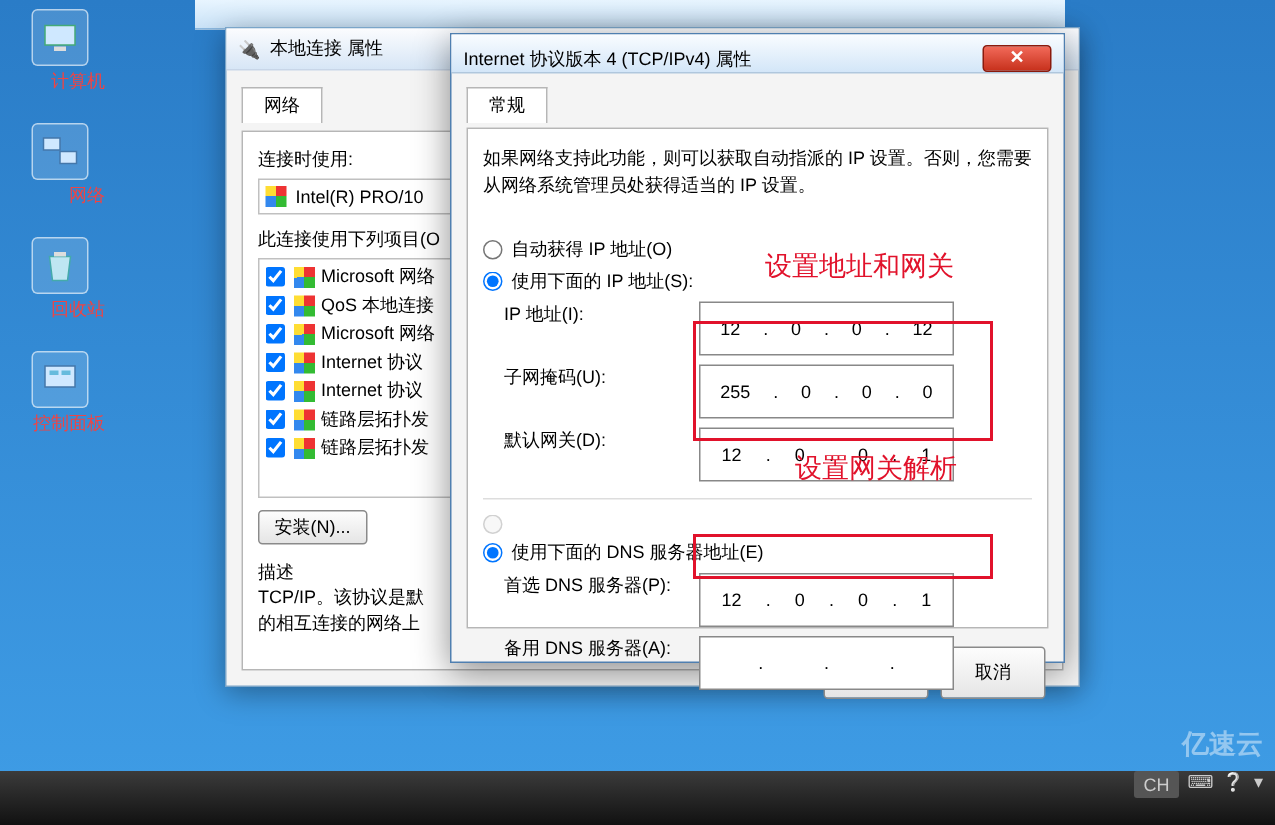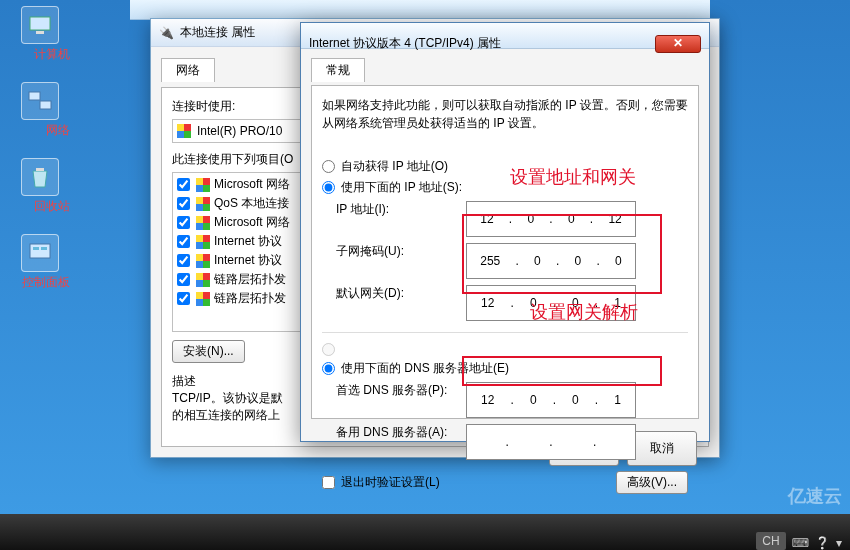--- a/index.html
+++ b/index.html
@@ -1,33 +1,33 @@
 <!DOCTYPE html>
 <html><head>
 <meta charset="utf-8">
 <style>
 *{box-sizing:border-box;margin:0;padding:0;font-family:"Microsoft YaHei","SimSun",Tahoma,sans-serif;font-size:12px}
 body{width:850px;height:550px;background:linear-gradient(180deg,#2a7cc7 0%,#3f9de6 100%);position:relative;overflow:hidden}
 .desk-icon{position:absolute;width:60px;text-align:right;color:#ef4444;cursor:pointer}
 .desk-icon .di{width:38px;height:38px;margin:0 auto 2px;border:1px solid rgba(255,255,255,.6);border-radius:4px;background:rgba(255,255,255,.15);display:flex;align-items:center;justify-content:center}
-.taskbar{position:absolute;bottom:0;left:0;right:0;height:36px;background:linear-gradient(180deg,#3b3b3b,#111);display:flex;align-items:flex-end;padding:0 8px;color:#ccc}
+.taskbar{position:absolute;bottom:0;left:0;right:0;height:36px;background:linear-gradient(180deg,#3b3b3b,#111);display:flex;align-items:flex-start;padding:0 8px;color:#ccc}
 .win1{position:absolute;left:150px;top:18px;width:570px;height:440px;background:#f4f4f4;border:1px solid #7aa5c9;box-shadow:0 4px 18px rgba(0,0,0,.35)}
 .w1-title{height:28px;background:linear-gradient(#fbfcfe,#d7e6f6);display:flex;align-items:center;padding:0 8px;border-bottom:1px solid #c8d6e8}
 .w1-tabarea{padding:10px 10px 6px}
 .tab{display:inline-block;background:#fff;border:1px solid #b6b6b6;border-bottom:none;padding:3px 14px;position:relative;top:1px}
 .w1-body{background:#fff;border:1px solid #b6b6b6;margin:0 10px 10px;padding:10px;height:360px}
 .fieldbox{border:1px solid #c0c0c0;padding:4px;margin-bottom:8px;display:flex;align-items:center;gap:6px}
 .squares{width:14px;height:14px;background:conic-gradient(#e33 0 25%,#3b3 0 50%,#38e 0 75%,#fd3 0)}
 .listbox{border:1px solid #c0c0c0;height:160px;overflow:hidden;padding:2px}
 .li{display:flex;align-items:center;gap:4px;padding:1px 2px;white-space:nowrap}
 .li input{margin-right:2px}
 .btnrow{margin-top:8px}
 .btn{display:inline-block;background:linear-gradient(#fdfdfd,#e5e5e5);border:1px solid #8a8a8a;border-radius:3px;padding:2px 10px;cursor:pointer}
 .win2{position:absolute;left:300px;top:22px;width:410px;height:420px;background:#f4f4f4;border:1px solid #4f7fb0;box-shadow:0 6px 22px rgba(0,0,0,.45)}
-.w2-title{height:26px;background:linear-gradient(#f9fcff,#d3e6f8);display:flex;align-items:flex-start;padding:12px 8px;justify-content:space-between;border-bottom:1px solid #b0c7dd}
+.w2-title{height:26px;background:linear-gradient(#f9fcff,#d3e6f8);display:flex;align-items:flex-end;padding:0 8px;justify-content:space-between;border-bottom:1px solid #b0c7dd}
 .w2-close{width:46px;height:18px;background:linear-gradient(#f26a5a,#c7311c);border:1px solid #8a1a0d;border-radius:3px;text-align:center;color:#fff;font-weight:bold;line-height:15px;cursor:pointer}
 .w2-tabarea{padding:8px 10px 4px}
 .w2-body{background:#fff;border:1px solid #b6b6b6;margin:0 10px 8px;padding:10px;height:334px;position:relative}
 .desc{line-height:1.5;margin-bottom:24px}
 .radio-row{display:flex;align-items:center;gap:6px;padding:2px 0}
 .radio-row.dis{color:#9a9a9a}
 .ipgrid{margin-left:14px}
 .iprow{display:flex;align-items:flex-start;padding:3px 0}
 .iplabel{width:130px}
 .ipfield{width:170px;border:1px solid #888;height:36px;background:#fff;display:flex;align-items:center;justify-content:space-evenly;font-family:monospace}
@@ -233,26 +233,20 @@
             <span class="dot">.</span>
           <span></span>
             <span class="dot">.</span>
           <span></span>
             <span class="dot">.</span>
           <span></span>
         </span>
       </div>
     </div>
 
-    <div class="chkrow">
-      <input type="checkbox" style="">
-      <span>退出时验证设置(L)</span>
-      <span style="flex:1"></span>
-      <span class="btn">高级(V)...</span>
-    </div>
 
     <div class="rbox1" style="left:150px;top:128px;width:200px;height:80px"></div>
     <div class="rbox1" style="left:150px;top:270px;width:200px;height:30px"></div>
   </div>
   <div class="btnbar">
     <span class="btn">确定</span>
     <span class="btn">取消</span>
   </div>
 </div>
 

